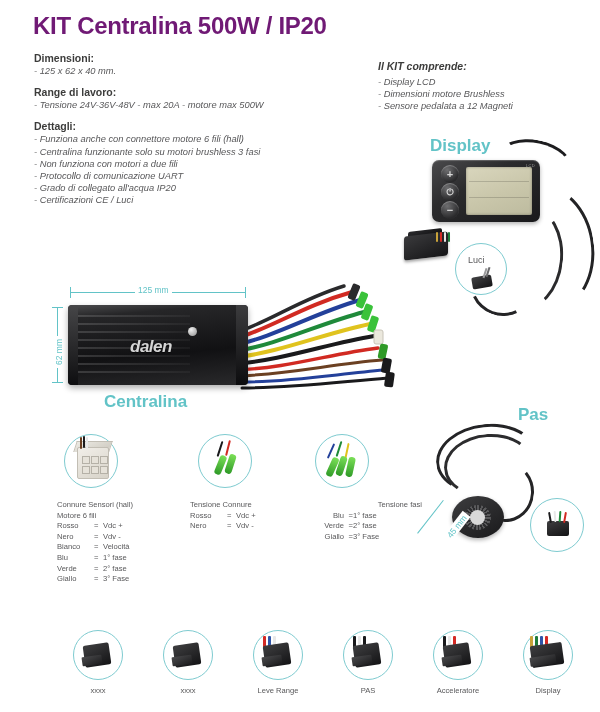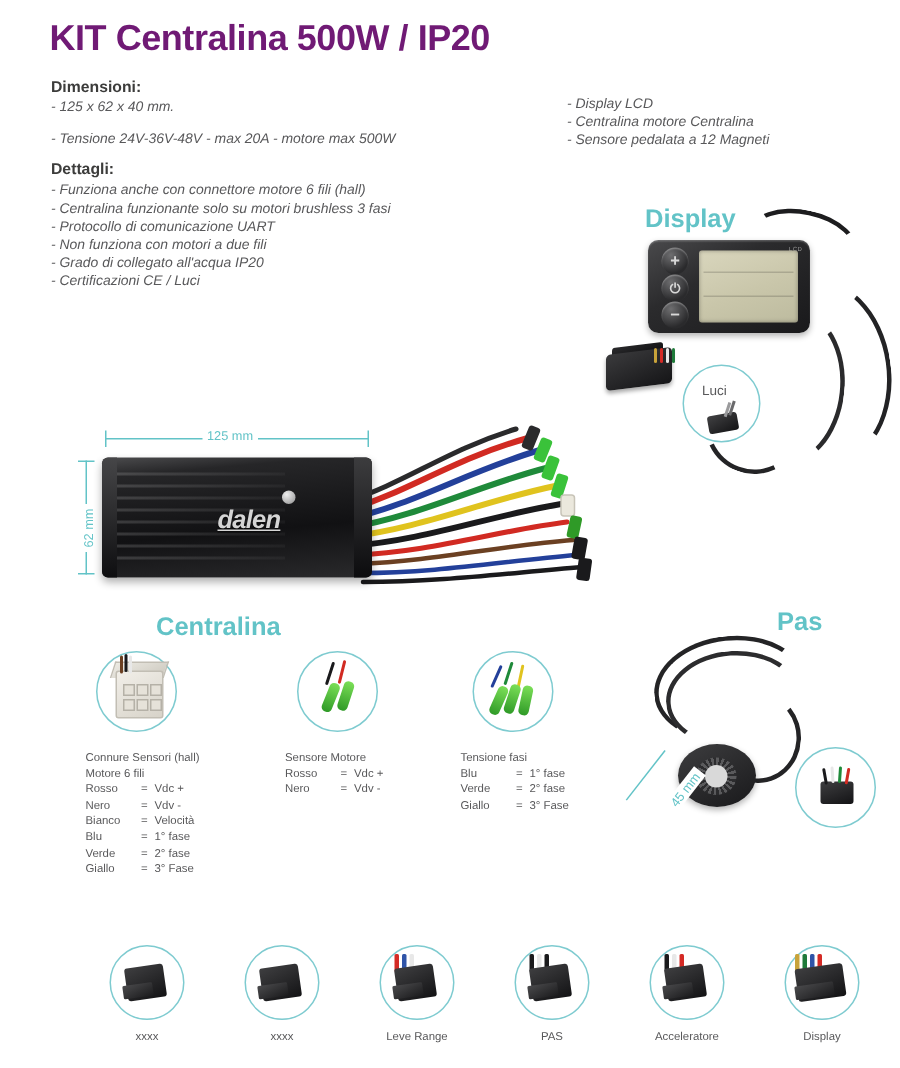--- a/index.html
+++ b/index.html
@@ -38,21 +38,21 @@
   .gap{height:9px;}
   .gap-sm{height:3px;}
   .indent{padding-left:8px;}
 
   
   .sec-head{
     position:absolute;font-size:17px;font-weight:bold;color:#62c3c7;
     white-space:nowrap;
   }
   #head-display{left:430px;top:136px;}
-  #head-centralina{left:104px;top:408px;text-align:right;}
+  #head-centralina{left:104px;top:392px;text-align:right;}
   #head-pas{left:518px;top:405px;}
 
   
   .circle{
     position:absolute;border:1.4px solid #7ecbd0;border-radius:50%;
     box-sizing:border-box;background:#fff;
   }
   .photo{position:absolute;}
 
   
@@ -135,24 +135,23 @@
   }
   .ctrl-cap-l{
     position:absolute;left:0;top:0;width:10px;height:80px;
     background:linear-gradient(180deg,#464648,#0e0e10);border-radius:4px 0 0 4px;
   }
   .ctrl-cap-r{
     position:absolute;right:0;top:0;width:12px;height:80px;
     background:linear-gradient(180deg,#3c3c3e,#0c0c0e);border-radius:0 4px 4px 0;
   }
   .ctrl-brand{
-    position:absolute;left:77px;top:32px;font-size:17px;font-style:italic;font-weight:bold;
+    position:absolute;left:62px;top:32px;font-size:17px;font-style:italic;font-weight:bold;
     color:#d5d5d5;letter-spacing:-.5px;
     text-shadow:0 1px 1px rgba(0,0,0,.6);
-    text-decoration:underline;
   }
   .ctrl-dot{
     position:absolute;left:120px;top:22px;width:9px;height:9px;border-radius:50%;
     background:radial-gradient(circle at 35% 30%,#efefef,#8e8e8e);
   }
 
   
   .dim-line{position:absolute;background:#62c3c7;}
   .dim-cap{position:absolute;background:#62c3c7;}
   .dim-text{
@@ -166,21 +165,21 @@
 
   
   .leg-circle{position:absolute;width:54px;height:54px;}
   #leg-c1{left:64px;top:434px;}
   #leg-c2{left:198px;top:434px;}
   #leg-c3{left:315px;top:434px;}
 
   .leg-text{position:absolute;font-size:7.6px;color:#58585a;line-height:10.6px;}
   #leg-t1{left:57px;top:500px;width:130px;}
   #leg-t2{left:190px;top:500px;width:115px;}
-  #leg-t3{left:307px;top:500px;width:115px;}
+  #leg-t3{left:307px;top:500px;width:115px;text-align:right;}
   .leg-row{display:flex;white-space:nowrap;}
   .leg-k{width:37px;display:inline-block;}
   .leg-eq{width:9px;display:inline-block;}
   .leg-title{display:block;}
 
   
   .wconn{
     position:absolute;left:12px;top:12px;width:30px;height:30px;
     background:linear-gradient(150deg,#f2efe9,#d7d3c9);
     border:1px solid #c2beb4;border-radius:2px;
@@ -251,35 +250,37 @@
 <body>
 
 <div class="page">
 
   <div class="title">KIT Centralina 500W / IP20</div>
 
   <div class="spec-left">
     <div class="spec-h">Dimensioni:</div>
     <div class="spec-line">- 125 x 62 x 40 mm.</div>
     <div class="gap"></div>
+    <div class="spec-h">Range di lavoro:</div>
     <div class="spec-line">- Tensione 24V-36V-48V - max 20A - motore max 500W</div>
     <div class="gap"></div>
     <div class="spec-h">Dettagli:</div>
     <div class="spec-line">- Funziona anche con connettore motore 6 fili (hall)</div>
     <div class="spec-line">- Centralina funzionante solo su motori brushless 3 fasi</div>
+    <div class="spec-line">- Non funziona con motori a due fili</div>
     <div class="spec-line">- Protocollo di comunicazione UART</div>
-    <div class="spec-line">- Non funziona con motori a due fili</div>
     <div class="spec-line">- Grado di collegato all'acqua IP20</div>
     <div class="spec-line">- Certificazioni CE / Luci</div>
   </div>
 
   <div class="spec-right">
+    <div class="spec-h italic">Il KIT comprende:</div>
     <div class="gap-sm"></div>
     <div class="spec-line">- Display LCD</div>
-    <div class="spec-line">- Centralina motore Centralina</div>
+    <div class="spec-line">- Dimensioni motore Brushless</div>
     <div class="spec-line">- Sensore pedalata a 12 Magneti</div>
   </div>
 
   <div class="sec-head" id="head-display">Display</div>
   <div class="sec-head" id="head-centralina">Centralina</div>
   <div class="sec-head" id="head-pas">Pas</div>
 
   <div class="disp-cable photo" id="dcab1"></div>
   <div class="disp-cable photo" id="dcab2"></div>
   <div class="disp-cable photo" id="dcab3"></div>
@@ -432,21 +433,21 @@
         <span>2° fase</span>
       </div>
     <div class="leg-row">
         <span class="leg-k">Giallo</span>
         <span class="leg-eq">=</span>
         <span>3° Fase</span>
       </div>
   </div>
 
   <div class="leg-text" id="leg-t2">
-    <span class="leg-title">Sensore Motore</span>
+    <span class="leg-title">Tensione Connure</span>
     <div class="leg-row">
         <span class="leg-k">Rosso</span>
         <span class="leg-eq">=</span>
         <span>Vdc +</span>
       </div>
     <div class="leg-row">
         <span class="leg-k">Nero</span>
         <span class="leg-eq">=</span>
         <span>Vdv -</span>
       </div>

